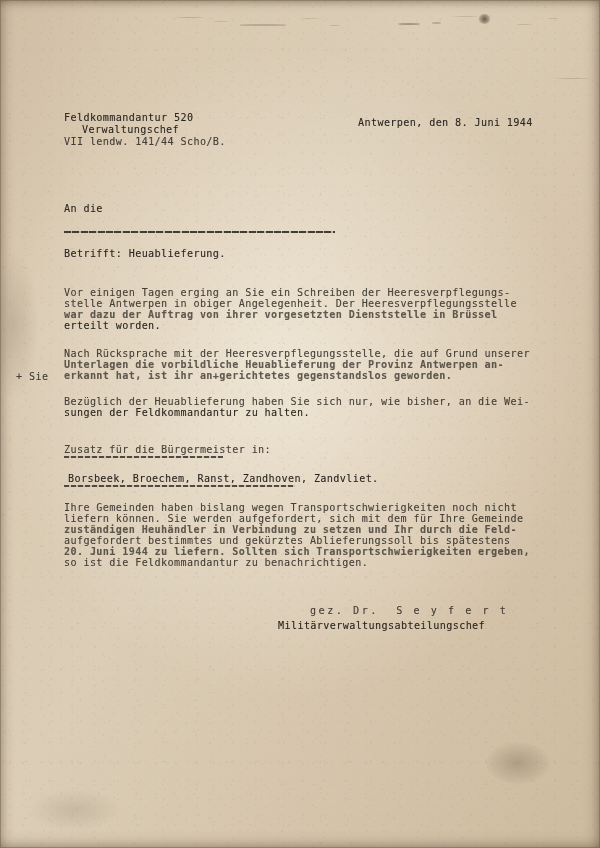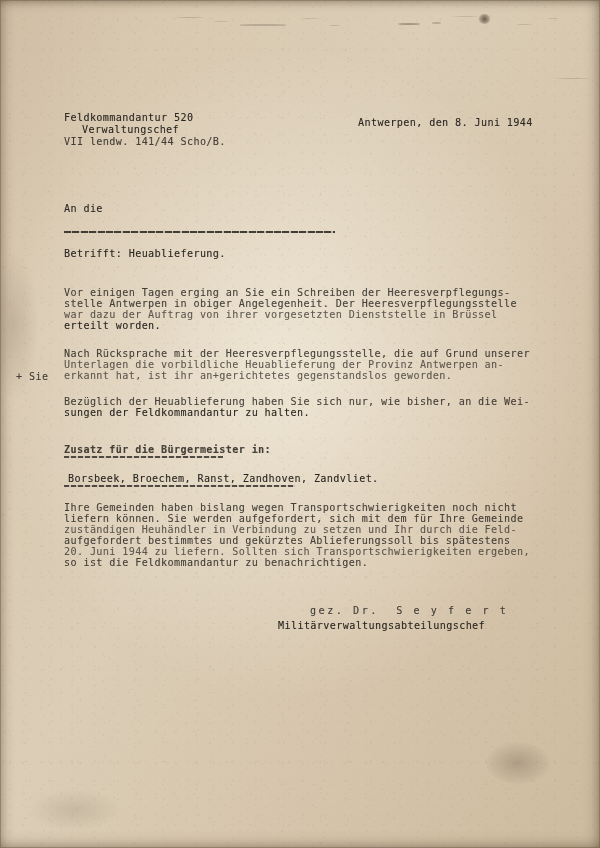--- a/index.html
+++ b/index.html
@@ -76,21 +76,21 @@
     letter-spacing: 0.45px;
     white-space: pre;
   }
   .line {
     position: absolute;
     white-space: pre;
     text-shadow: 0.35px 0.25px 0 rgba(43,39,34,0.30);
   }
   
   .fade1 { opacity: 0.86; }
-  .fade2 { opacity: 0.72; }
+  .fade2 { opacity: 0.72; font-weight: bold; }
 
   .spaced { letter-spacing: 2.6px; }
 
   
   .rule {
     position: absolute;
     height: 1.6px;
     z-index: 4;
     background:
       repeating-linear-gradient(90deg,
@@ -170,21 +170,21 @@
     
     <div class="line fade1" style="left:64px; top:348px;">Nach Rücksprache mit der Heeresverpflegungsstelle, die auf Grund unserer</div>
     <div class="line fade2" style="left:64px; top:359px;">Unterlagen die vorbildliche Heuablieferung der Provinz Antwerpen an-</div>
     <div class="line fade2" style="left:64px; top:370px;">erkannt hat, ist ihr an+gerichtetes gegenstandslos geworden.</div>
 
     
     <div class="line fade1" style="left:64px; top:396px;">Bezüglich der Heuablieferung haben Sie sich nur, wie bisher, an die Wei-</div>
     <div class="line" style="left:64px; top:407px;">sungen der Feldkommandantur zu halten.</div>
 
     
-    <div class="line fade1" style="left:64px; top:444px;font-weight:bold;">Zusatz für die Bürgermeister in:</div>
+    <div class="line fade1" style="left:64px; top:444px;">Zusatz für die Bürgermeister in:</div>
     <div class="rule r2" style="left:64px; top:456px; width:159px;"></div>
 
     
     <div class="line" style="left:68px; top:473px;">Borsbeek, Broechem, Ranst, Zandhoven, Zandvliet.</div>
     <div class="rule r2" style="left:64px; top:485px; width:231px;"></div>
 
     
     <div class="line fade1" style="left:64px; top:502px;">Ihre Gemeinden haben bislang wegen Transportschwierigkeiten noch nicht</div>
     <div class="line fade1" style="left:64px; top:513px;">liefern können. Sie werden aufgefordert, sich mit dem für Ihre Gemeinde</div>
     <div class="line fade2" style="left:64px; top:524px;">zuständigen Heuhändler in Verbindung zu setzen und Ihr durch die Feld-</div>

